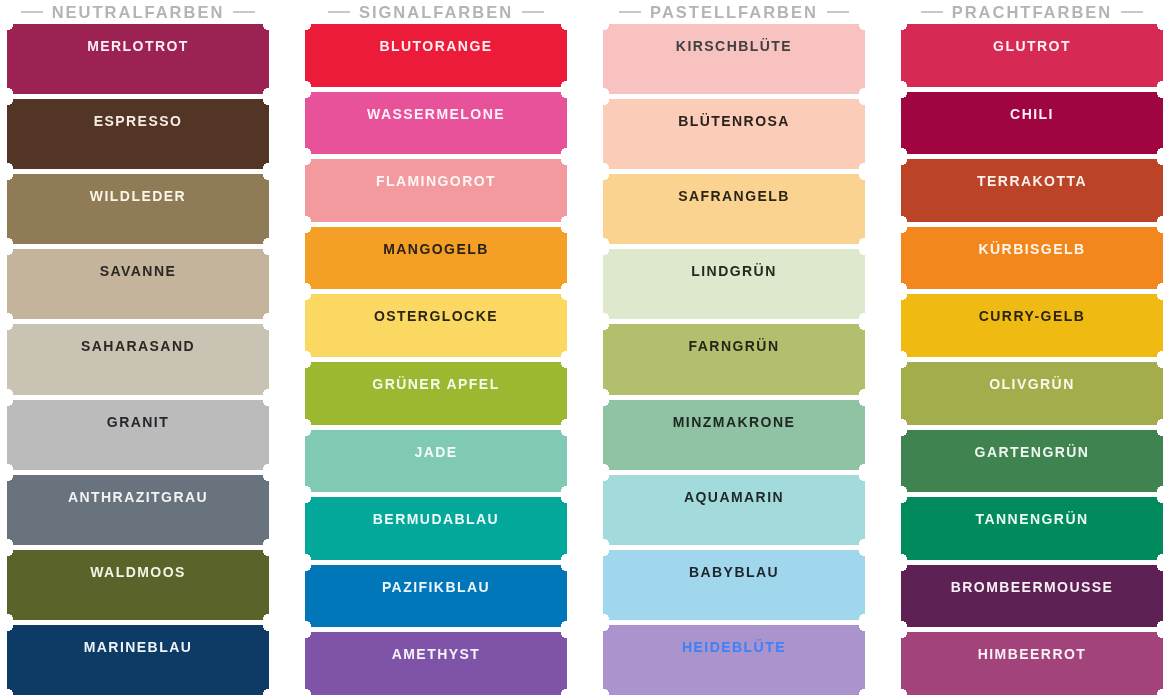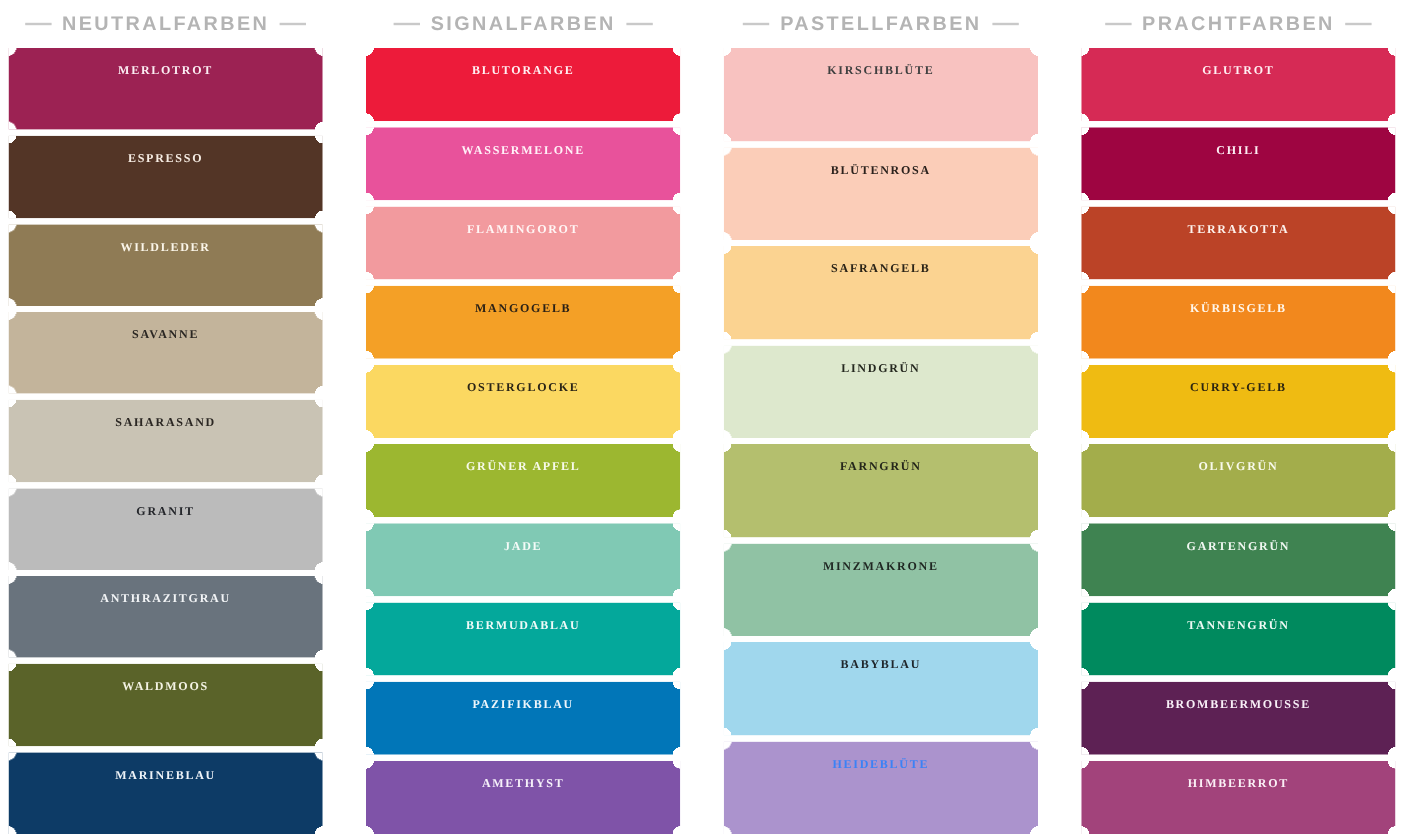--- a/index.html
+++ b/index.html
@@ -22,21 +22,21 @@
   }
 
   .palette-column {
     width: 262px;
     display: flex;
     flex-direction: column;
   }
 
   
   .column-header {
-    height: 40px;
+    height: 24px;
     display: flex;
     align-items: center;
     justify-content: center;
     gap: 9px;
     flex: 0 0 auto;
   }
 
   .header-rule {
     flex: 0 0 auto;
     width: 22px;
@@ -89,22 +89,22 @@
       radial-gradient(circle 6.5px at 100% 0%,   transparent 99%, #000 100%),
       radial-gradient(circle 6.5px at 0% 100%,   transparent 99%, #000 100%),
       radial-gradient(circle 6.5px at 100% 100%, transparent 99%, #000 100%);
     mask-composite: intersect;
   }
 
   .swatch-label {
     position: relative;
     z-index: 2;
     margin-top: 15px;
-    font-family: Liberation Serif, serif;
-    font-size: 10px;
+    font-family: Liberation Sans, sans-serif;
+    font-size: 14px;
     font-weight: bold;
     letter-spacing: 1.45px;
     text-transform: uppercase;
     white-space: nowrap;
     text-align: left;
     line-height: 1;
   }
 </style>
 </head>
 <body>
@@ -229,20 +229,24 @@
         </div>
         <div class="swatch">
           <div class="swatch-body" style="background-color: rgb(180, 191, 110);"></div>
           <span class="swatch-label" style="color: rgb(36, 38, 26);">FARNGRÜN</span>
         </div>
         <div class="swatch">
           <div class="swatch-body" style="background-color: rgb(144, 194, 164);"></div>
           <span class="swatch-label" style="color: rgb(31, 39, 34);">MINZMAKRONE</span>
         </div>
         <div class="swatch">
+          <div class="swatch-body" style="background-color: rgb(163, 219, 220);"></div>
+          <span class="swatch-label" style="color: rgb(31, 39, 40);">AQUAMARIN</span>
+        </div>
+        <div class="swatch">
           <div class="swatch-body" style="background-color: rgb(160, 215, 237);"></div>
           <span class="swatch-label" style="color: rgb(31, 38, 43);">BABYBLAU</span>
         </div>
         <div class="swatch">
           <div class="swatch-body" style="background-color: rgb(171, 147, 205);"></div>
           <span class="swatch-label" style="color: #3b82f6;">HEIDEBLÜTE</span>
         </div>
       </div>
     </div>
     <div class="palette-column">

